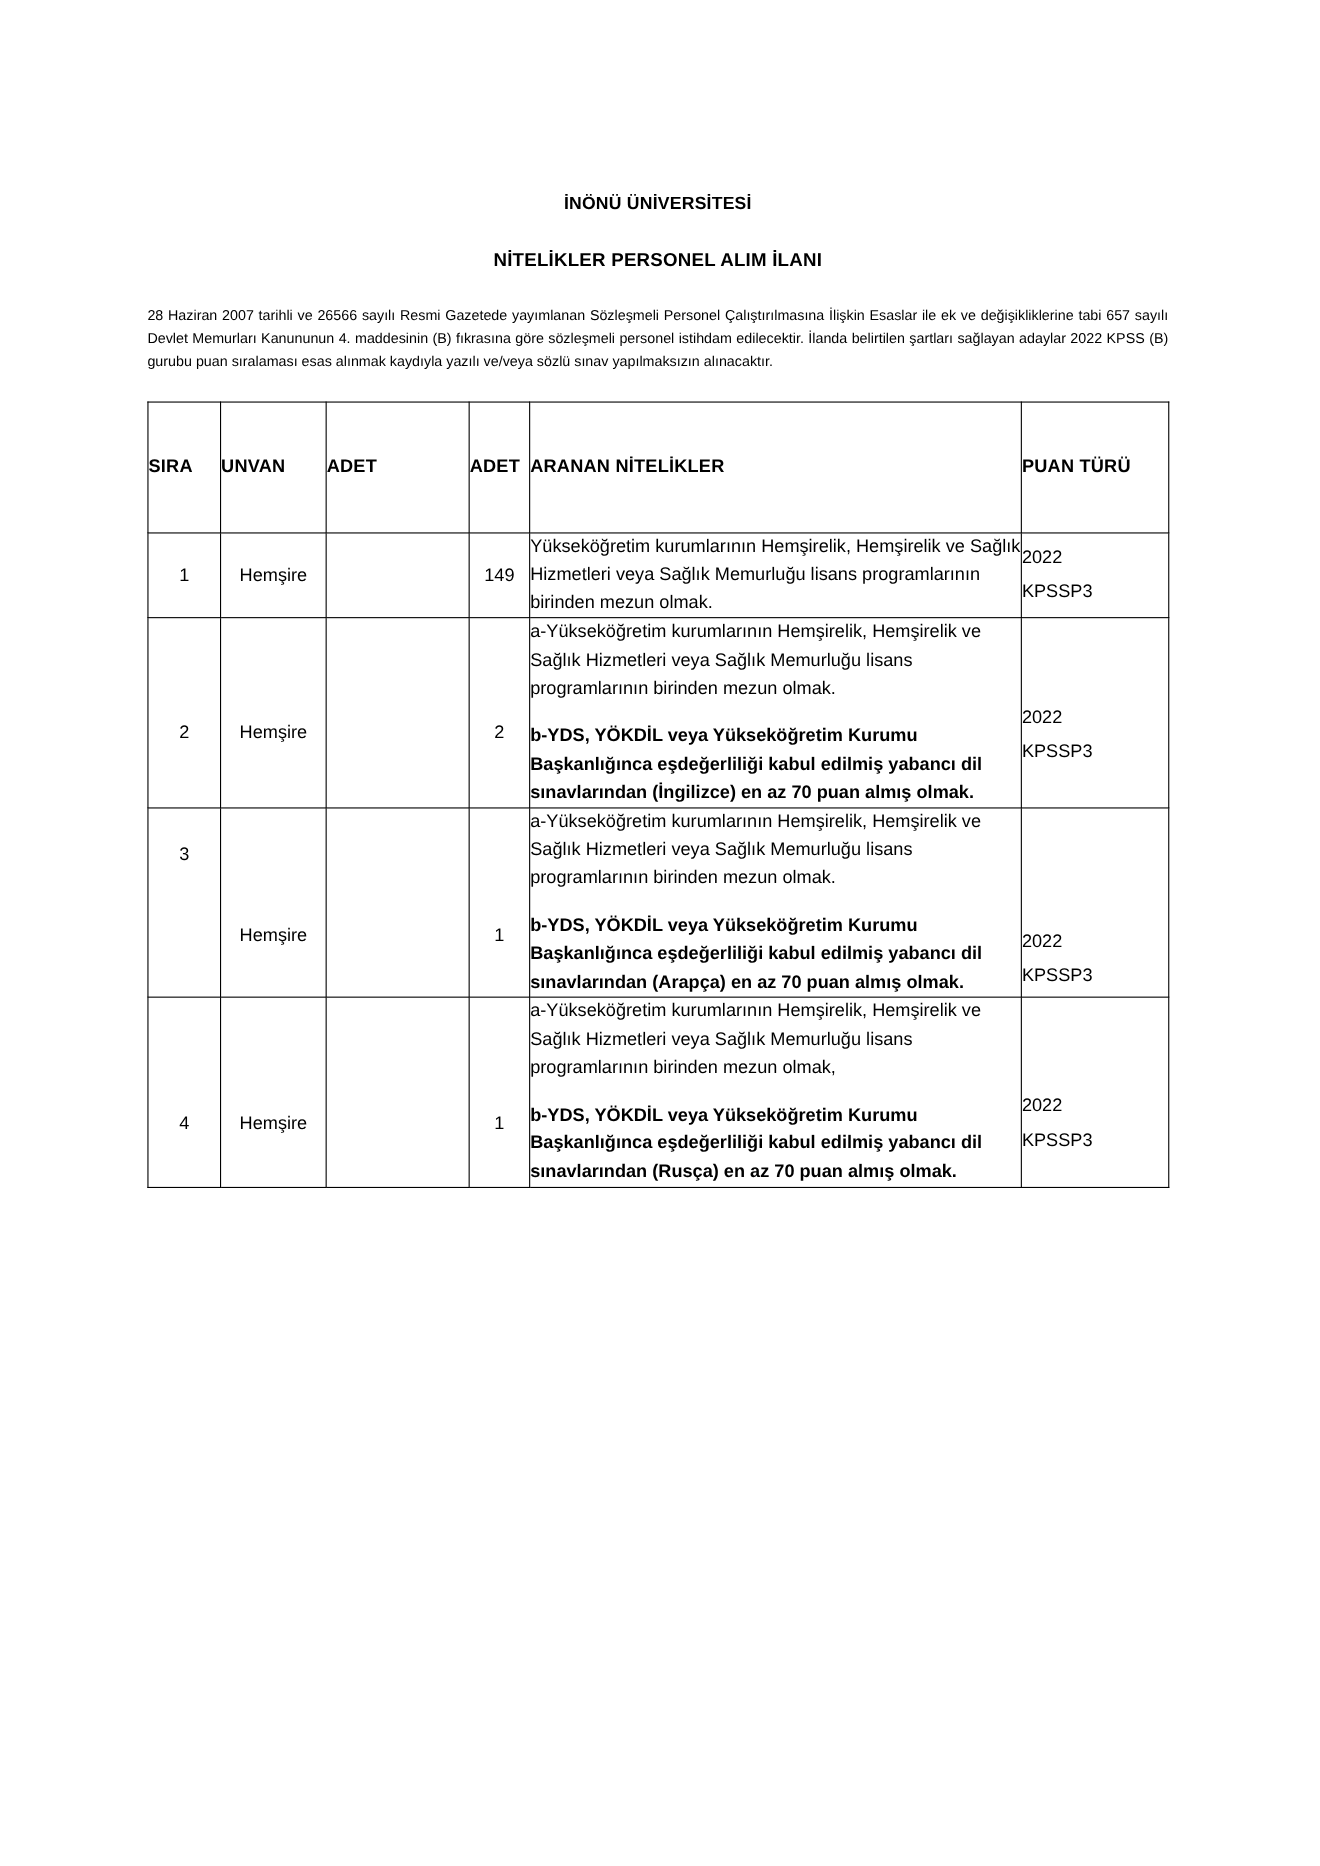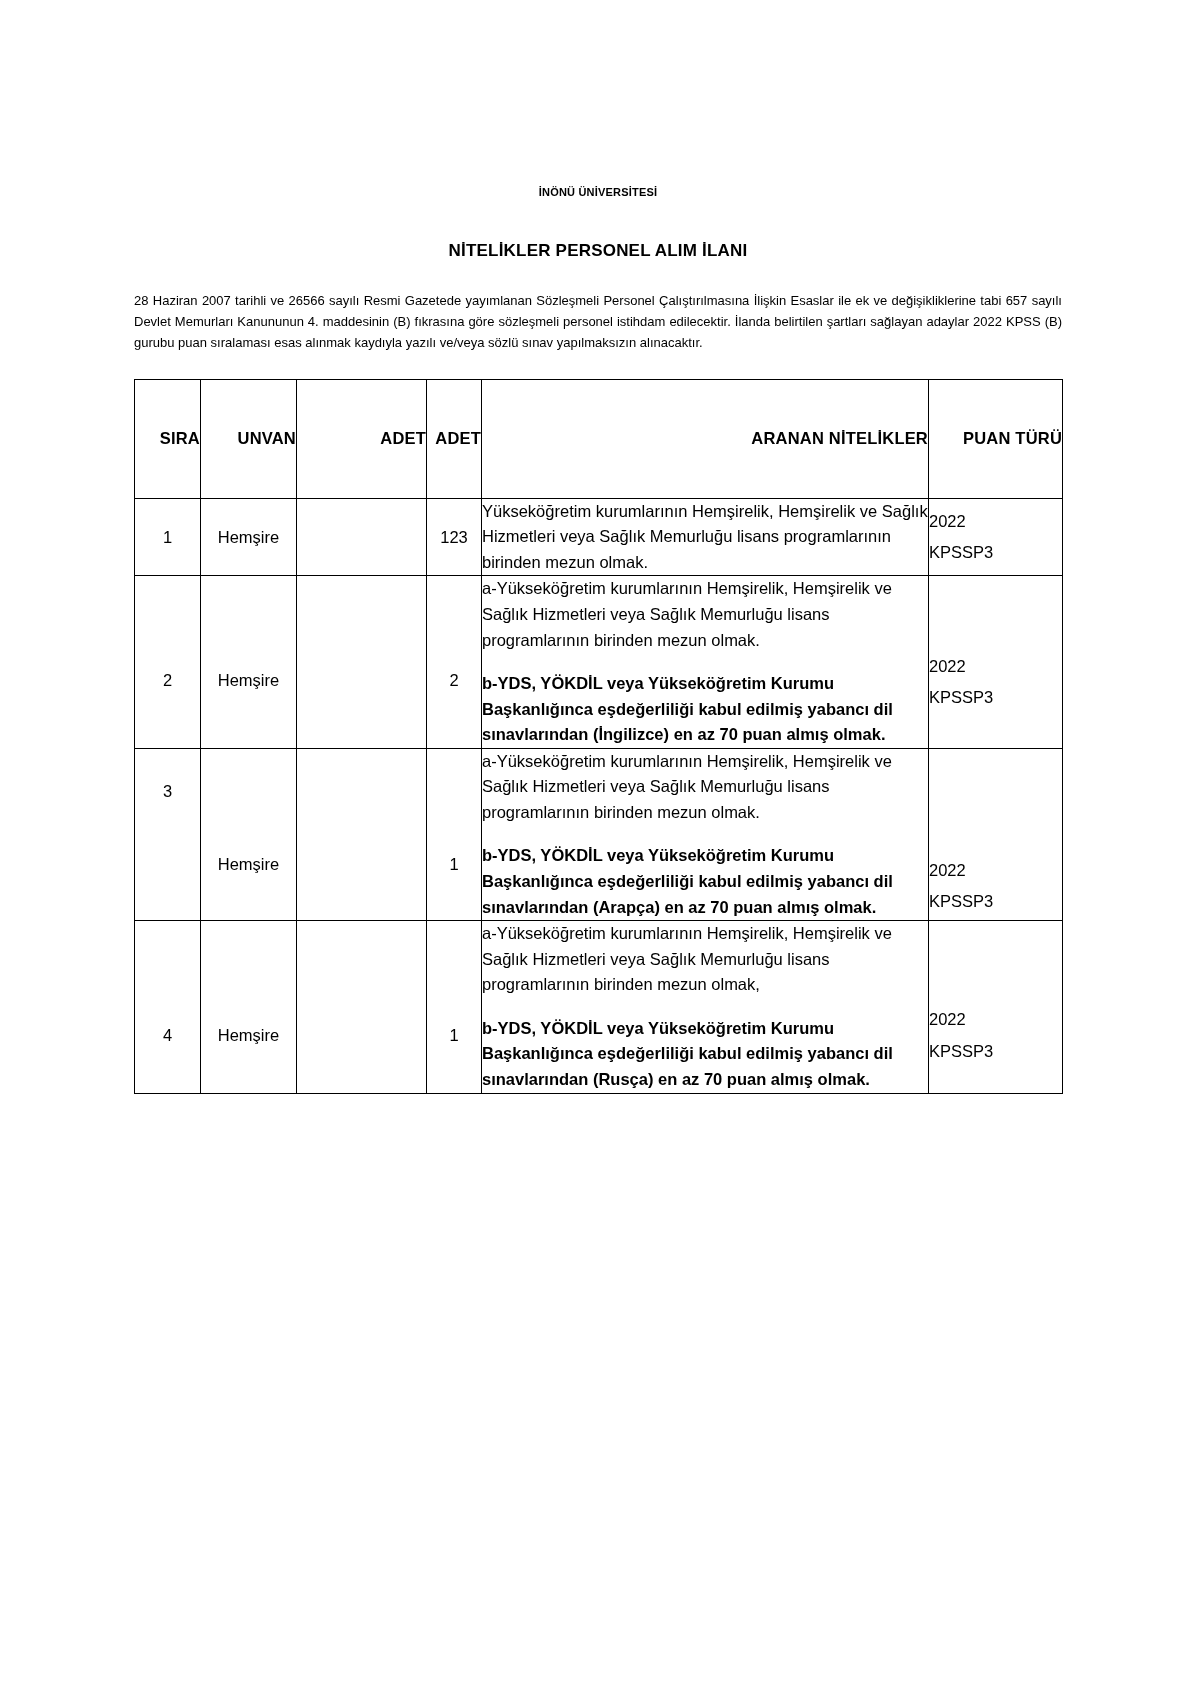--- a/index.html
+++ b/index.html
@@ -24,24 +24,24 @@
   }
   .content {
     position: absolute;
     left: 134px;
     top: 0;
     width: 928px;
   }
 
   
   .doc-title {
-    margin: 16px;
+    margin: 6px;
     padding-top: 170px;
     text-align: center;
-    font-size: 11px;
+    font-size: 16px;
     font-weight: bold;
     letter-spacing: 0.2px;
     line-height: 1.2;
   }
   .doc-subtitle {
     margin: 0;
     padding-top: 26px;
     text-align: center;
     font-size: 17px;
     font-weight: bold;
@@ -70,21 +70,21 @@
   }
   table.listing td,
   table.listing th {
     border: 1px solid #000000;
     vertical-align: middle;
     padding: 0;
   }
   thead th {
     font-weight: bold;
     font-size: 16.5px;
-    text-align: right;
+    text-align: left;
     height: 118px;
     vertical-align: bottom;
     padding-bottom: 34px;
     letter-spacing: 0.2px;
   }
   
   col.c-sira   { width: 66px; }
   col.c-unvan  { width: 96px; }
   col.c-alan   { width: 130px; }
   col.c-adet   { width: 55px; }
@@ -161,21 +161,21 @@
           <th>ARANAN NİTELİKLER</th>
           <th>PUAN TÜRÜ</th>
         </tr>
       </thead>
       <tbody>
 
         <tr class="row-1">
           <td class="cell-sira">1</td>
           <td class="cell-unvan">Hemşire</td>
           <td class="cell-alan"></td>
-          <td class="cell-adet">123</td>
+          <td class="cell-adet">149</td>
           <td class="cell-nitel">
             <p class="nitel-block">Yükseköğretim kurumlarının Hemşirelik, Hemşirelik ve Sağlık Hizmetleri veya Sağlık Memurluğu lisans programlarının birinden mezun olmak.</p>
           </td>
           <td class="cell-puan">
             <span class="puan-year">2022</span>
             <span class="puan-type">KPSSP3</span>
           </td>
         </tr>
 
         <tr class="row-2 row-mid">

